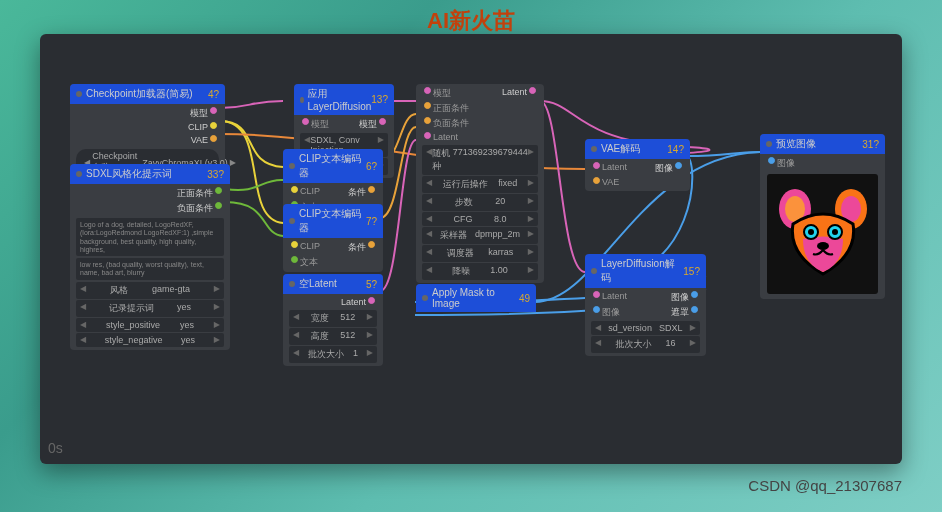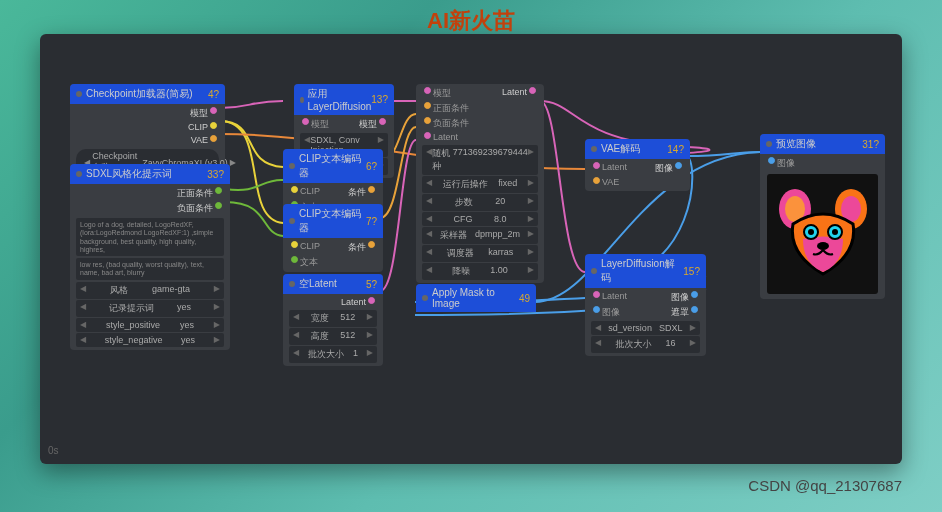--- a/index.html
+++ b/index.html
@@ -22,21 +22,21 @@
 .port.p{background:#d864b8;border-color:#d864b8}
 .port.b{background:#4a9ee8;border-color:#4a9ee8}
 .port.g{background:#6eb83a;border-color:#6eb83a}
 .port.y{background:#e8d23a;border-color:#e8d23a}
 .pill{background:#2a2d32;border-radius:10px;padding:2px 6px;display:flex;align-items:center;margin:2px;font-size:9px}
 .pill .arr{font-size:8px;margin:0 2px;color:#888}
 .slider{background:#2a2d32;border-radius:2px;padding:2px 4px;display:flex;justify-content:space-between;margin:1px 2px;font-size:9px}
 .slider .arr{color:#666;font-size:8px}
 .txtbox{background:#2a2d32;border-radius:2px;padding:3px 4px;margin:2px;font-size:7px;line-height:1.2;color:#888;height:38px;overflow:hidden}
 .preview{background:#111;margin:3px;border-radius:3px;display:flex;align-items:center;justify-content:center}
-.timer{position:absolute;bottom:8px;left:8px;color:#666;font-size:10px}
+.timer{position:absolute;bottom:8px;left:8px;color:#666;font-size:14px}
 </style>
 </head>
 <body>
 
 <div class="title">AI新火苗</div>
 
 <div class="canvas">
 
 <svg class="wires">
 <path d="M180,74 C210,74 210,67 243,67" stroke="#d864b8" fill="none" stroke-width="2"></path>

